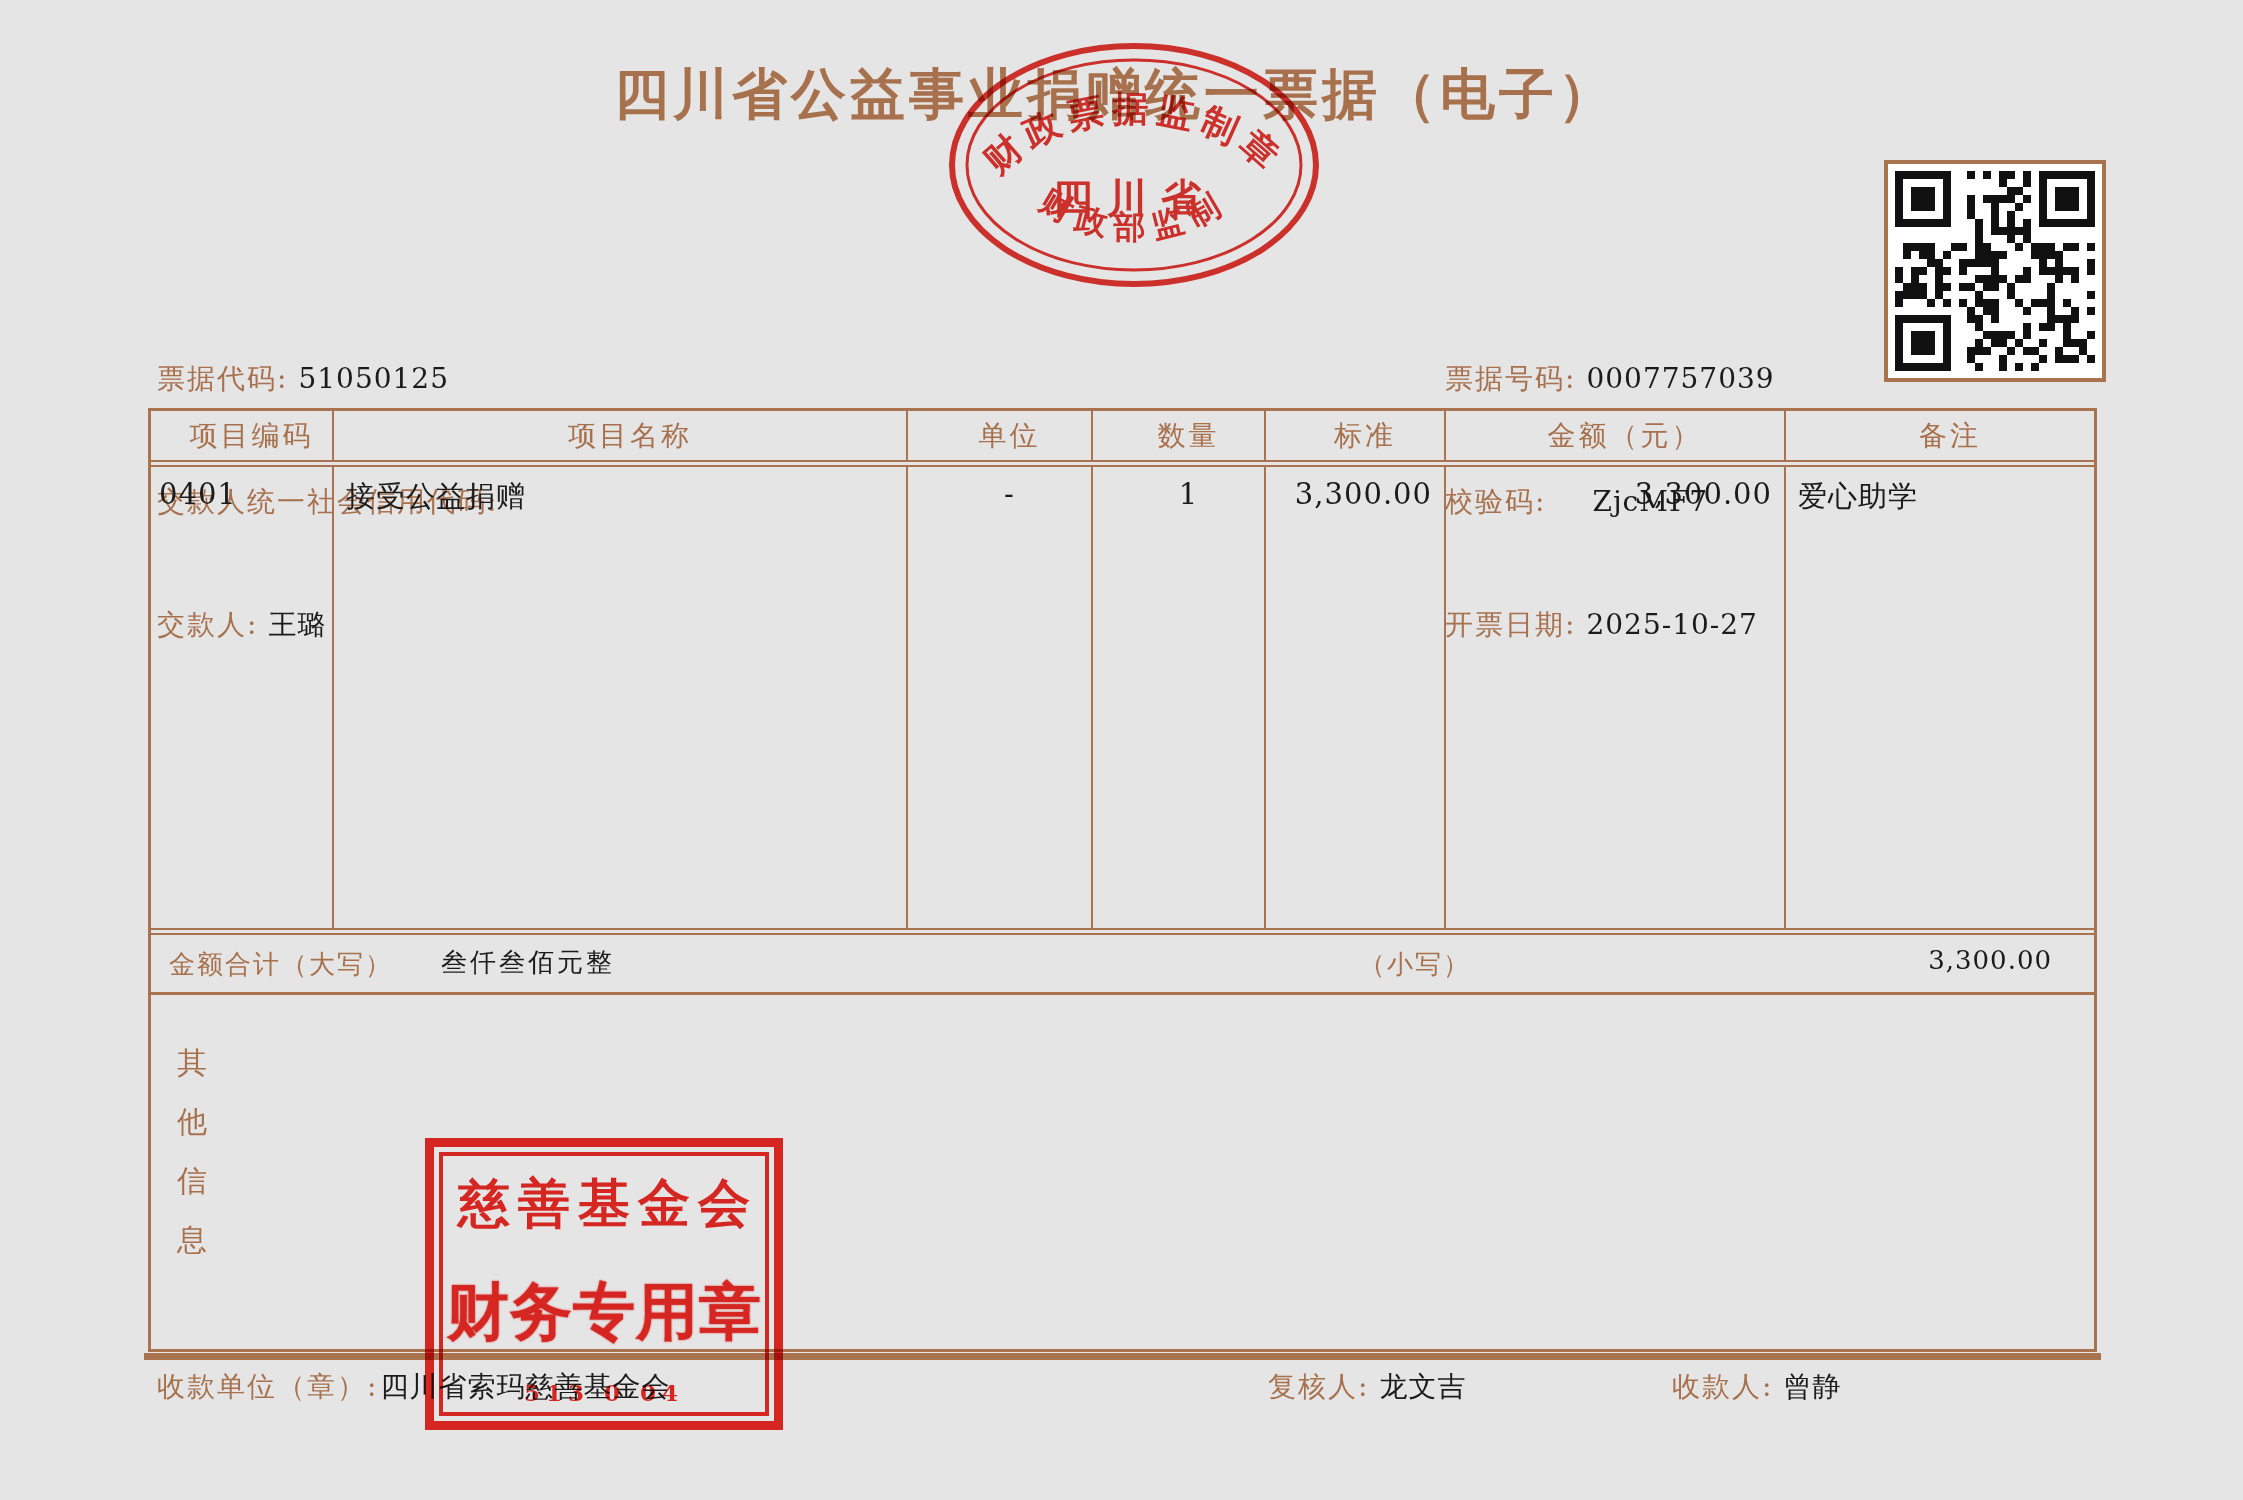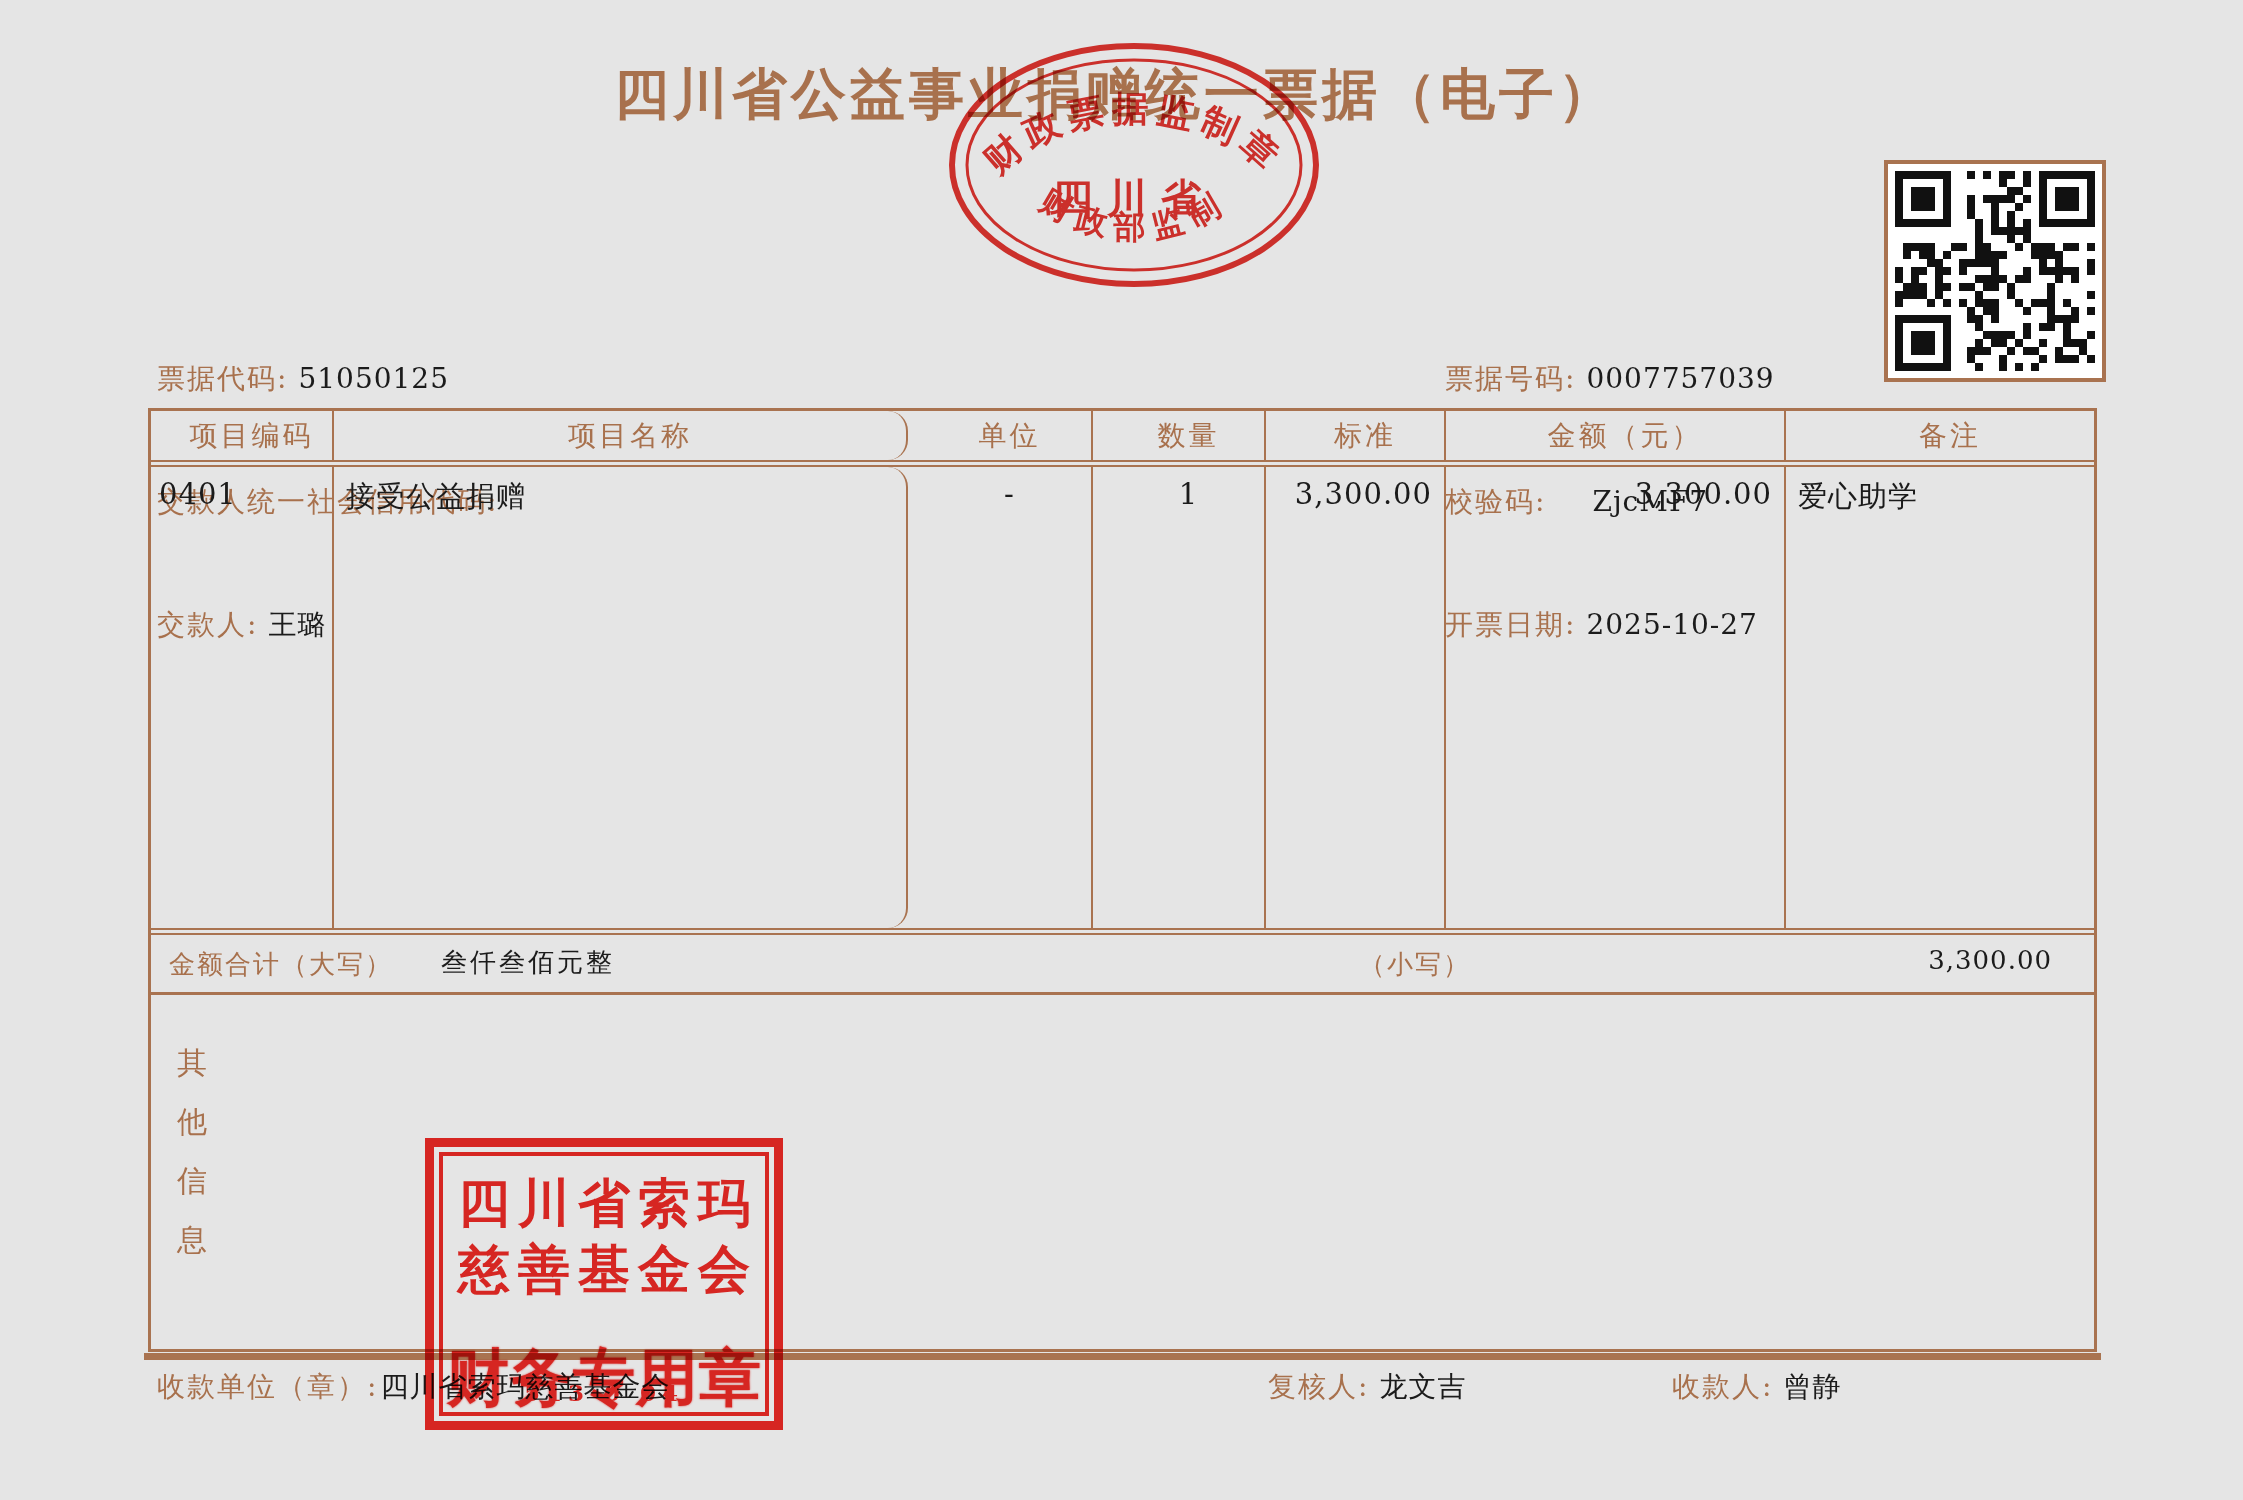--- a/index.html
+++ b/index.html
@@ -42,21 +42,21 @@
   
   .tbl{
     position:absolute;left:148px;top:408px;
     width:1949px;height:944px;
     border:3px solid #a97350;box-sizing:border-box;
     display:flex;flex-direction:column;
   }
   .trow{display:flex;box-sizing:border-box;}
   .tcell{box-sizing:border-box;border-right:2px solid #a97350;padding-left:20px;}
   .tcell:last-child{border-right:none;}
-  .c0{width:183px;} .c1{width:574px;border-radius:20px;} .c2{width:185px;} .c3{width:173px;}
+  .c0{width:183px;} .c1{width:574px;} .c2{width:185px;} .c3{width:173px;}
   .c4{width:180px;} .c5{width:340px;} .c6{flex:1;}
   .thead{height:56px;border-bottom:7px double #a97350;align-items:center;}
   .thead .tcell{
     color:#a8714d;font-size:28px;text-align:center;letter-spacing:3px;
     height:100%;display:flex;align-items:center;justify-content:center;
   }
   .tbody{height:468px;border-bottom:7px double #a97350;}
   .tbody .tcell{
     font-size:29px;color:#1b1b1b;padding-top:10px;letter-spacing:1px;
   }
@@ -201,20 +201,19 @@
     <div class="f-item f-review">
       <span class="lbl">复核人:</span><span class="val">龙文吉</span>
     </div>
     <div class="f-item f-payee">
       <span class="lbl">收款人:</span><span class="val">曾静</span>
     </div>
   </div>
 
   <div class="sq-stamp">
     <div class="sq-inner">
-      <div class="sq-line">四川省索玛</div>
       <div class="sq-line">慈善基金会</div>
       <div class="sq-line big">财务专用章</div>
       <div class="sq-code">513 0 04</div>
     </div>
   </div>
 
 </div>
 
 </body></html>

